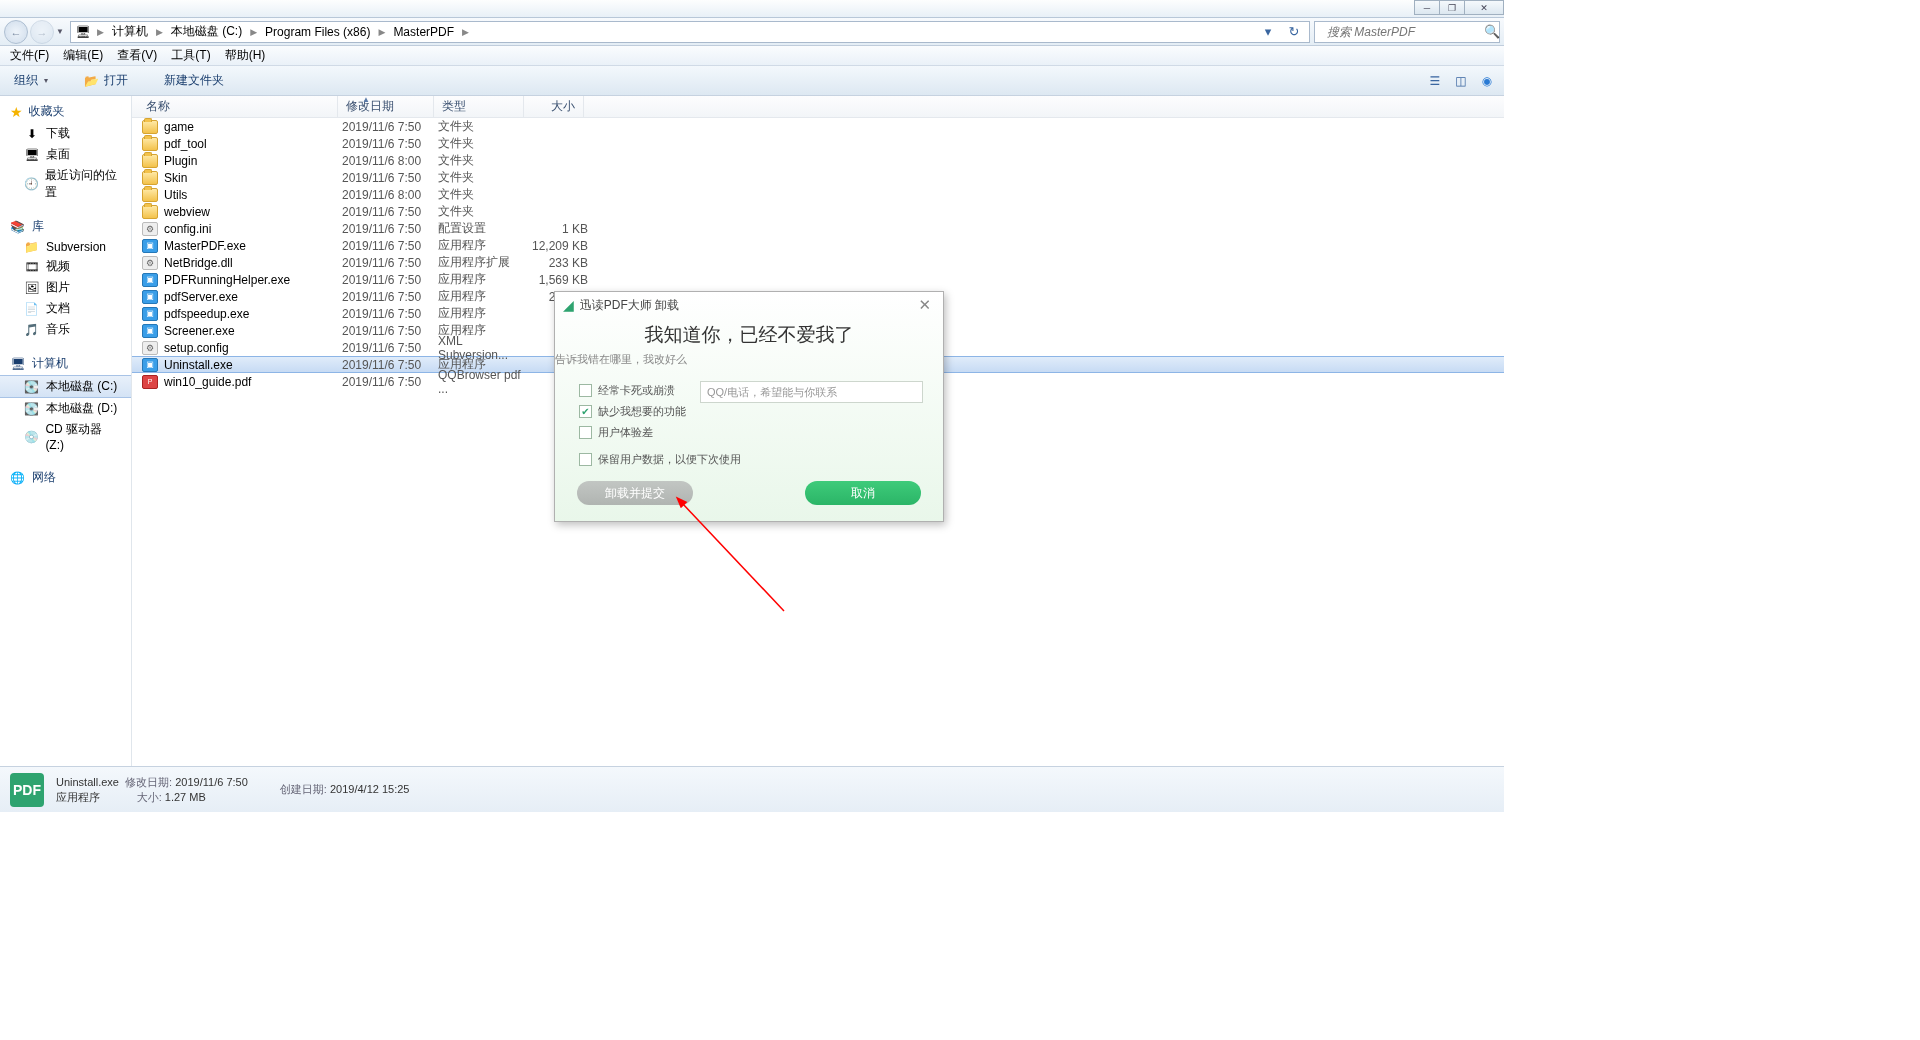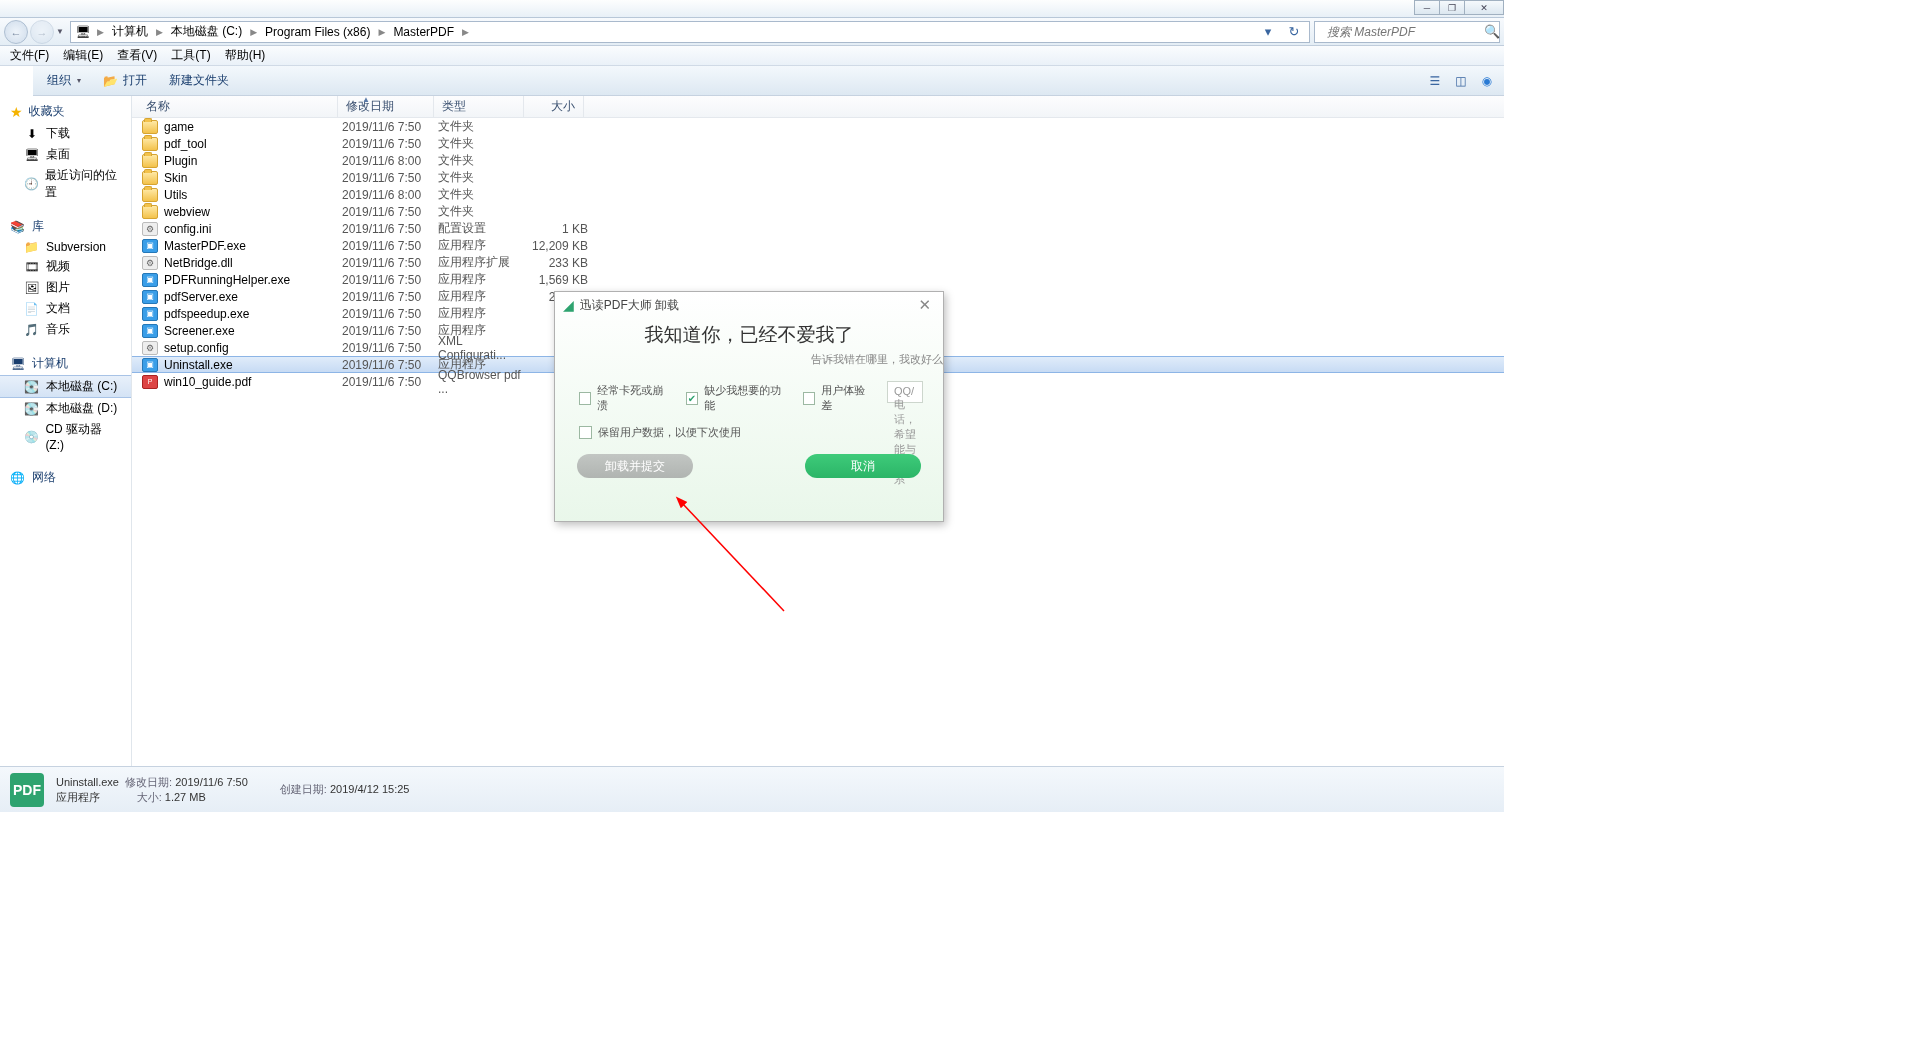--- a/index.html
+++ b/index.html
@@ -23,21 +23,21 @@
 .addr-refresh{width:22px;text-align:center;color:#3a66a0;font-size:13px;}
 .searchbox { width: 186px; height: 22px; background: #fff; border: 1px solid #a9b9cc; display: flex; align-items: center; padding: 0 12px; margin-left: 2px; }
 .searchbox input { flex: 1; border: none; outline: none; font-size: 12px; color: #888; font-style: italic; }
 .search-icon { color: #3a66a0; font-size: 13px; }
 
 
 .menubar { height: 20px; background: linear-gradient(#fafcfe,#eaf1f8); border-bottom: 1px solid #d0dae6; display: flex; align-items: center; padding: 0 4px; gap: 2px; }
 .menuitem { padding: 2px 6px; cursor: pointer; }
 
 
-.toolbar { height: 30px; background: linear-gradient(#f3f8fc,#dde8f2); border-bottom: 1px solid #c6d2e0; display: flex; align-items: center; padding: 0 6px; gap: 6px; margin-left: 33px; }
+.toolbar { height: 30px; background: linear-gradient(#f3f8fc,#dde8f2); border-bottom: 1px solid #c6d2e0; display: flex; align-items: center; padding: 0 6px; gap: 20px; }
 .tbtn { padding: 4px 8px; cursor: pointer; color: #1a3e6e; display: flex; align-items: center; gap: 4px; }
 .tbtn.small-arrow::after { content: "▾"; font-size: 8px; color: #556; margin-left: 2px; }
 .toolbar-right { margin-left: auto; display: flex; gap: 4px; align-items: center; }
 .view-icon { width: 22px; height: 18px; border: 1px solid transparent; display: flex; align-items: center; justify-content: center; color: #3a66a0; cursor: pointer; }
 
 
 .mainarea { display: flex; height: calc(812px - 18px - 28px - 20px - 30px - 46px); }
 .sidebar { width: 132px; background: #fff; border-right: 1px solid #e0e6ec; overflow-y: auto; padding: 4px 0; }
 .side-group { margin-bottom: 12px; }
 .side-head { display: flex; align-items: center; gap: 6px; padding: 3px 10px; font-weight: normal; color: #1a3e6e; cursor: pointer; }
@@ -72,23 +72,23 @@
 .det-icon { width: 34px; height: 34px; background: #2ea36f; border-radius: 4px; display: flex; align-items: center; justify-content: center; color: #fff; font-size: 14px; font-weight: bold; position: relative; }
 .det-text { font-size: 11px; color: #333; }
 .det-label { color: #667; }
 
 
 .dialog { position: absolute; left: 554px; top: 291px; width: 390px; height: 231px; background: linear-gradient(#ffffff,#e9f7ea); border: 1px solid #b0b0b0; box-shadow: 2px 3px 8px rgba(0,0,0,0.25); }
 .dlg-title { height: 26px; display: flex; align-items: center; padding: 0 8px; }
 .dlg-logo { color: #2ea36f; font-size: 14px; margin-right: 6px; }
 .dlg-close { margin-left: auto; color: #888; font-size: 15px; cursor: pointer; padding: 0 4px; }
 .dlg-head { text-align: center; font-size: 19px; color: #333; margin-top: 4px; }
-.dlg-sub { text-align: right; font-size: 11px; color: #888; margin-top: 4px; }
+.dlg-sub { text-align: left; font-size: 11px; color: #888; margin-top: 4px; }
 .dlg-body { display: flex; padding: 14px 20px 6px 24px; gap: 14px; }
-.dlg-checks { display: flex; flex-direction: row; gap: 16px; padding-top: 2px; }
+.dlg-checks { display: flex; flex-direction: column; gap: 6px; padding-top: 2px; }
 .chk { display: flex; align-items: center; gap: 6px; font-size: 11px; color: #555; }
 .chk-box { width: 13px; height: 13px; border: 1px solid #9cb8a2; background: #fff; display: flex; align-items: center; justify-content: center; font-size: 10px; color: #2ea36f; }
 .dlg-right { flex: 1; display: flex; flex-direction: column; gap: 6px; }
 .txtarea { height: 56px; border: 1px solid #cdd6cd; background: #fff; font-size: 11px; color: #999; padding: 4px 6px; line-height: 1.4; position: relative; overflow: hidden; }
 .txtarea .bar{position:absolute;bottom:2px;left:6px;height:3px;width:120px;background:linear-gradient(90deg,#3b9,#f80,#e33);}
 .inputline { height: 22px; border: 1px solid #cdd6cd; background: #fff; font-size: 11px; color: #999; padding: 3px 6px; }
 .dlg-keep { padding: 6px 24px; }
 .dlg-btns { display: flex; justify-content: space-between; padding: 8px 22px 0 22px; }
 .dlg-btn { width: 116px; height: 24px; border-radius: 12px; display: flex; align-items: center; justify-content: center; font-size: 12px; cursor: pointer; }
 .dlg-btn.gray { background: linear-gradient(#c2c6c3,#b0b4b1); color: #fff; }
@@ -352,21 +352,21 @@
           <div class="fcell date">2019/11/6 7:50</div>
           <div class="fcell type">应用程序</div>
           <div class="fcell size"></div>
         </div>
         <div class="filerow">
           <div class="fcell name">
             <span class="file-icon cfg-icon">⚙</span>
             <span>setup.config</span>
           </div>
           <div class="fcell date">2019/11/6 7:50</div>
-          <div class="fcell type">XML Configurati...</div>
+          <div class="fcell type">XML Subversion...</div>
           <div class="fcell size"></div>
         </div>
         <div class="filerow selected">
           <div class="fcell name">
             <span class="file-icon exe-icon">▣</span>
             <span>Uninstall.exe</span>
           </div>
           <div class="fcell date">2019/11/6 7:50</div>
           <div class="fcell type">应用程序</div>
           <div class="fcell size">1,3</div>

